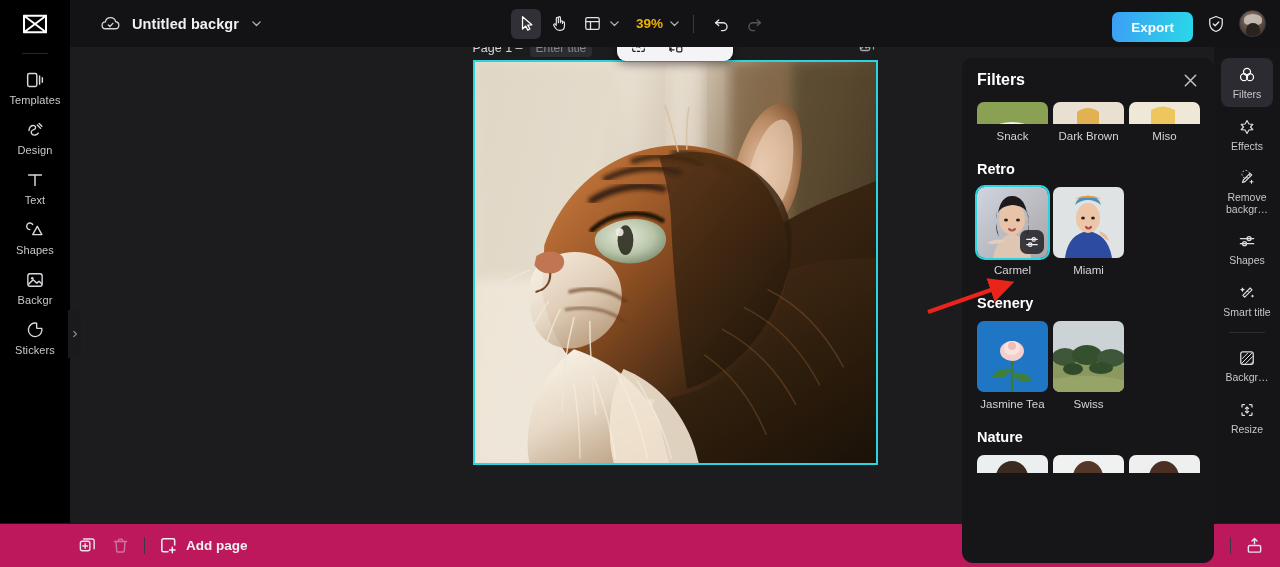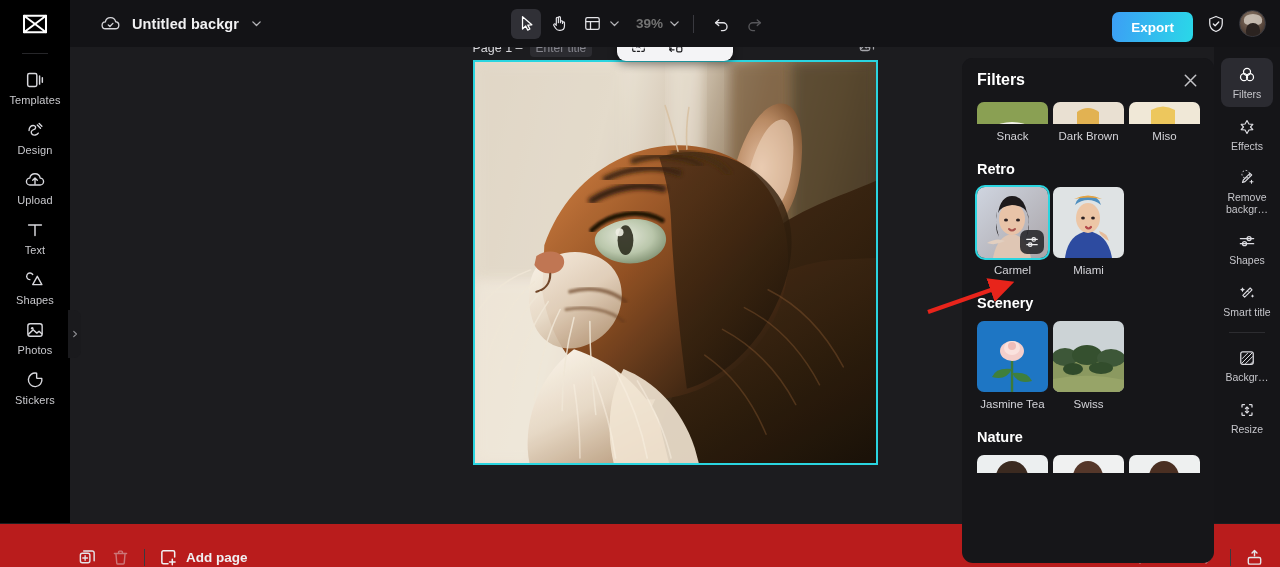--- a/index.html
+++ b/index.html
@@ -41,21 +41,21 @@
   }
   .tbtn {
     width: 30px; height: 30px; border-radius: 6px;
     display: flex; align-items: center; justify-content: center;
     background: transparent; border: none; cursor: pointer;
   }
   .tbtn.active { background: #303036; }
   .tbtn svg { width: 19px; height: 19px; }
   .combo { display: flex; align-items: center; gap: 1px; }
   .zoomval {
-    font-size: 13.5px; font-weight: bold; color: #737373;
+    font-size: 13.5px; font-weight: bold; color: #eab308;
     padding: 0 4px 0 12px; min-width: 38px; text-align: right;
   }
   .vdiv { width: 1px; height: 18px; background: #3a3a40; margin: 0 9px; }
   .tbtn.disabled svg { opacity: .32; }
 
   .right-tools {
     margin-left: auto; display: flex; align-items: center; gap: 13px;
     padding-right: 14px;
   }
   .export-btn {
@@ -210,22 +210,22 @@
   .rr-item.active { background: #2b2b31; }
   .rr-item svg { width: 20px; height: 20px; }
   .rr-label {
     font-size: 10.5px; color: #c6c6cb; text-align: center; line-height: 11.5px;
     max-width: 50px;
   }
   .rr-sep { width: 36px; height: 1px; background: #2c2c30; margin: 5px 0 8px; }
 
   
   .bottombar {
-    height: 44px; flex: 0 0 44px; background: #b91c1c;
-    display: flex; align-items: flex-end; padding: 0 16px;
+    height: 44px; flex: 0 0 44px; background: #be185d;
+    display: flex; align-items: center; padding: 0 16px;
     border-top: 1px solid #1d1d20;
   }
   .bb-left { display: flex; align-items: center; gap: 14px; margin-left: 62px; }
   .bb-icon { width: 19px; height: 19px; cursor: pointer; }
   .bb-icon.dim { opacity: .45; }
   .bb-div { width: 1px; height: 17px; background: #3a3a40; }
   .addpage {
     display: flex; align-items: center; gap: 8px; cursor: pointer;
     font-size: 13.5px; font-weight: bold; color: #f0f0f2;
   }
@@ -329,27 +329,20 @@
       </div>
 
       <div class="rail-item">
         <svg viewBox="0 0 24 24">
           <path d="M5.5 12.5 C5.5 9 8 6.5 11 7.2 C13.6 7.8 13 11 10.6 11.6 C8 12.3 7 14.8 8.8 16.6 C10.6 18.4 14 17.6 15.6 15.4" fill="none" stroke="#d9d9de" stroke-width="1.5" stroke-linecap="round"></path>
           <path d="M14.5 6.5 L18 10 M16.5 5 L19.5 8" stroke="#d9d9de" stroke-width="1.5" stroke-linecap="round"></path>
         </svg>
         <span class="rail-label">Design</span>
       </div>
 
-      <div class="rail-item">
-        <svg viewBox="0 0 24 24">
-          <path d="M6.6 17.5h10.8a3.8 3.8 0 0 0 .3-7.6A5.8 5.8 0 0 0 6.3 9.9 3.8 3.8 0 0 0 6.6 17.5z" fill="none" stroke="#d9d9de" stroke-width="1.5" stroke-linejoin="round"></path>
-          <path d="M12 16.5 V10.2 M9.5 12.3 L12 9.8 L14.5 12.3" fill="none" stroke="#d9d9de" stroke-width="1.5" stroke-linecap="round" stroke-linejoin="round"></path>
-        </svg>
-        <span class="rail-label">Upload</span>
-      </div>
 
       <div class="rail-item">
         <svg viewBox="0 0 24 24">
           <path d="M5 6.5 H19 M12 6.5 V18" fill="none" stroke="#d9d9de" stroke-width="1.6" stroke-linecap="round"></path>
         </svg>
         <span class="rail-label">Text</span>
       </div>
 
       <div class="rail-item">
         <svg viewBox="0 0 24 24">
@@ -358,21 +351,21 @@
         </svg>
         <span class="rail-label">Shapes</span>
       </div>
 
       <div class="rail-item">
         <svg viewBox="0 0 24 24">
           <rect x="4.2" y="5.2" width="15.6" height="13.6" rx="2.4" fill="none" stroke="#d9d9de" stroke-width="1.5"></rect>
           <circle cx="9" cy="10" r="1.4" fill="#d9d9de"></circle>
           <path d="M5 16.5 L10 11.8 L14 15.4 L16.4 13.3 L19.4 16.1" fill="none" stroke="#d9d9de" stroke-width="1.5" stroke-linecap="round" stroke-linejoin="round"></path>
         </svg>
-        <span class="rail-label">Photos</span>
+        <span class="rail-label">Backgr</span>
       </div>
 
       <div class="rail-item">
         <svg viewBox="0 0 24 24">
           <path d="M13.8 4.6 A7.4 7.4 0 1 0 19.4 10.2 L14.4 10.2 A0.6 0.6 0 0 1 13.8 9.6 Z" fill="none" stroke="#d9d9de" stroke-width="1.5" stroke-linejoin="round"></path>
         </svg>
         <span class="rail-label">Stickers</span>
       </div>
 
     </div>

